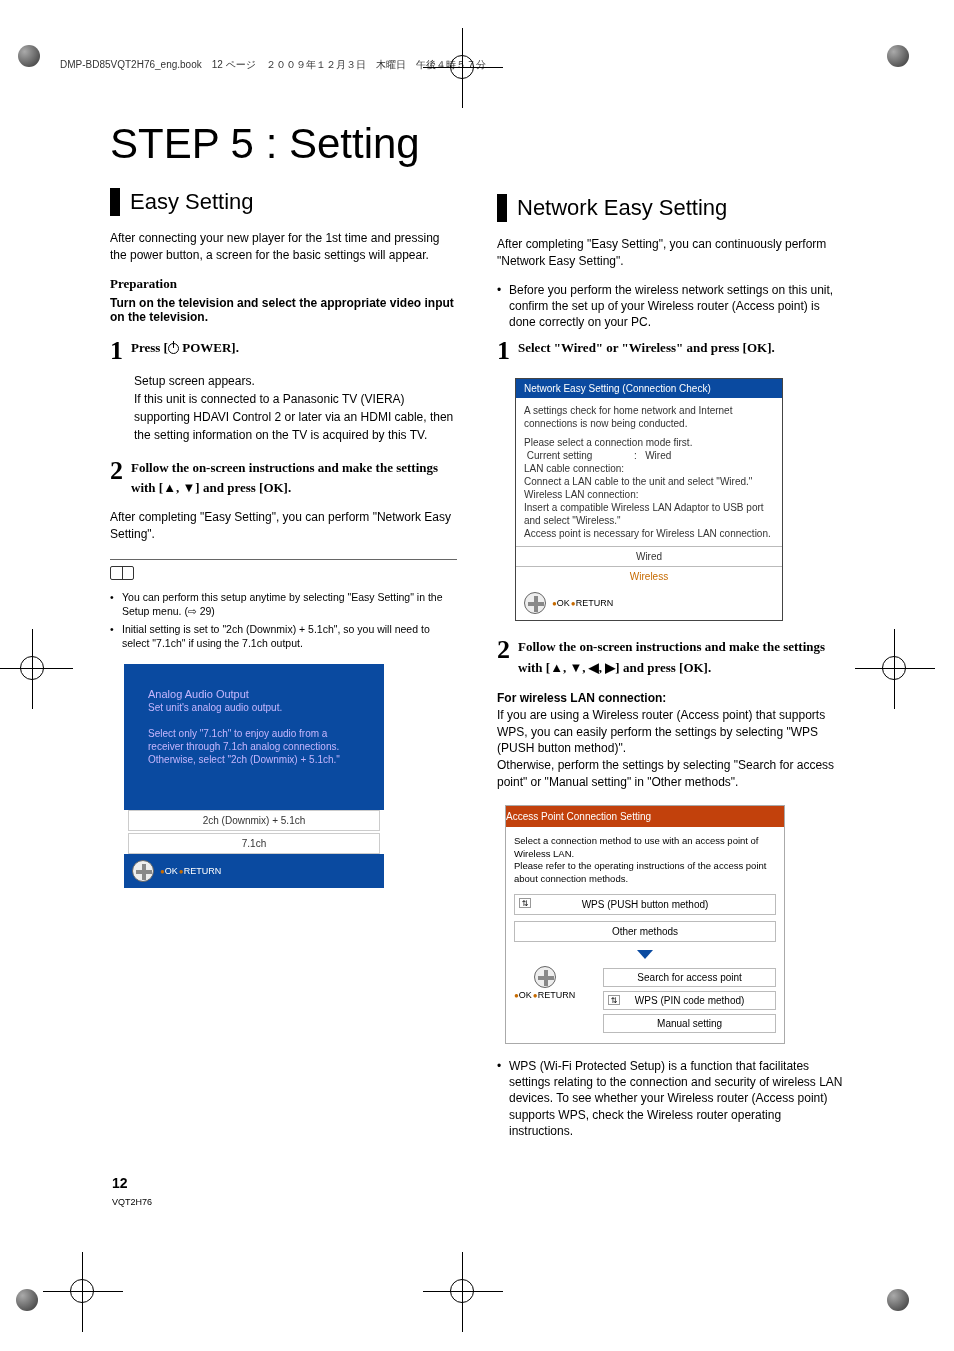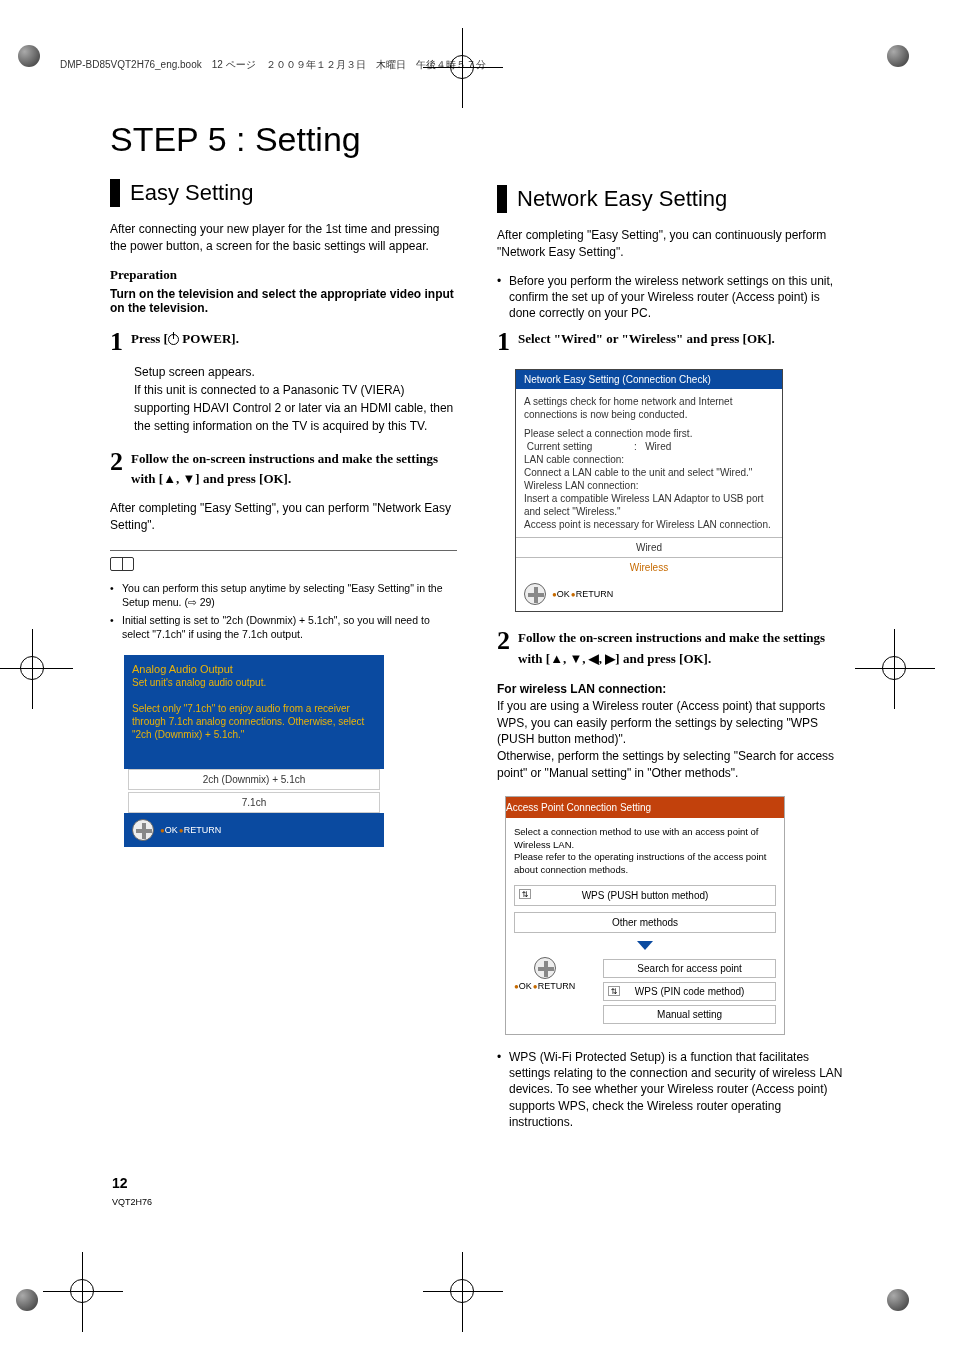--- a/index.html
+++ b/index.html
@@ -1,20 +1,20 @@
 <!DOCTYPE html>
 <html><head>
 <meta charset="utf-8">
 <style>
 * { box-sizing: border-box; margin: 0; padding: 0; }
 body { font-family: Arial, Helvetica, sans-serif; background: #fff; color: #000; width: 954px; height: 1351px; position: relative; padding: 120px 50px 50px 50px; }
 .page-header-line { position: absolute; top: 58px; left: 60px; font-size: 10px; color: #333; }
 .page-columns { display: flex; gap: 40px; margin-top: 0; }
 .col { width: 50%; }
-.main-title { font-size: 34px; font-weight: normal; font-family: Arial; margin-bottom: 20px; }
+.main-title { font-size: 42px; font-weight: normal; font-family: Arial; margin-bottom: 20px; }
 .section-header { display: flex; align-items: center; margin-bottom: 14px; }
 .section-bar { width: 10px; height: 28px; background: #000; margin-right: 10px; }
 .section-title { font-size: 22px; font-weight: normal; }
 .body-text { font-size: 12px; line-height: 1.4; margin-bottom: 12px; }
 .subhead { font-size: 13px; font-weight: bold; font-family: 'Times New Roman', serif; margin-bottom: 4px; }
 .bold-body { font-size: 12px; font-weight: bold; margin-bottom: 14px; }
 .step-row { display: flex; align-items: flex-start; margin-bottom: 8px; }
 .step-num { font-size: 26px; font-weight: bold; font-family: 'Times New Roman', serif; line-height: 1; margin-right: 8px; }
 .step-text { font-size: 13px; font-weight: bold; font-family: 'Times New Roman', serif; line-height: 1.6; }
 .step-body-indent { font-size: 12px; line-height: 1.5; margin-left: 24px; margin-bottom: 14px; }
@@ -112,21 +112,21 @@
   <p class="body-text" style="margin-top:10px;">After completing "Easy Setting", you can perform "Network Easy Setting".</p>
 
   <div style="border-top:1px solid #666; margin:16px 0 6px 0;"></div>
   <div class="note-icon"></div>
   <ul class="bullet-list">
     <li>You can perform this setup anytime by selecting "Easy Setting" in the Setup menu. (⇨ 29)</li>
     <li>Initial setting is set to "2ch (Downmix) + 5.1ch", so you will need to select "7.1ch" if using the 7.1ch output.</li>
   </ul>
 
   <div class="screenbox" style="width:260px; margin-left:14px; border:none;">
-    <div style="background:#0a4aa0; padding:8px; color:#eab308;">
+    <div style="background:#0a4aa0; padding:24px; color:#c4b5fd;">
       <div style="font-size:11px;">Analog Audio Output</div>
       <div style="font-size:10px; margin-top:2px;">Set unit's analog audio output.</div>
       <div style="font-size:10px; margin-top:14px; line-height:1.3;">Select only "7.1ch" to enjoy audio from a receiver through 7.1ch analog connections. Otherwise, select "2ch (Downmix) + 5.1ch."</div>
     </div>
     <div style="height:20px; background:#0a4aa0;"></div>
     <div class="screen-opt" style="background:#fff; border:1px solid #ccc; margin:0 4px;">2ch (Downmix) + 5.1ch</div>
     <div class="screen-opt" style="background:#fff; border:1px solid #ccc; margin:2px 4px 0 4px;">7.1ch</div>
     <div class="screen-footer" style="background:#0a4aa0;">
       <div class="dpad-icon"></div>
       <div class="footer-labels" style="color:#fff;">

